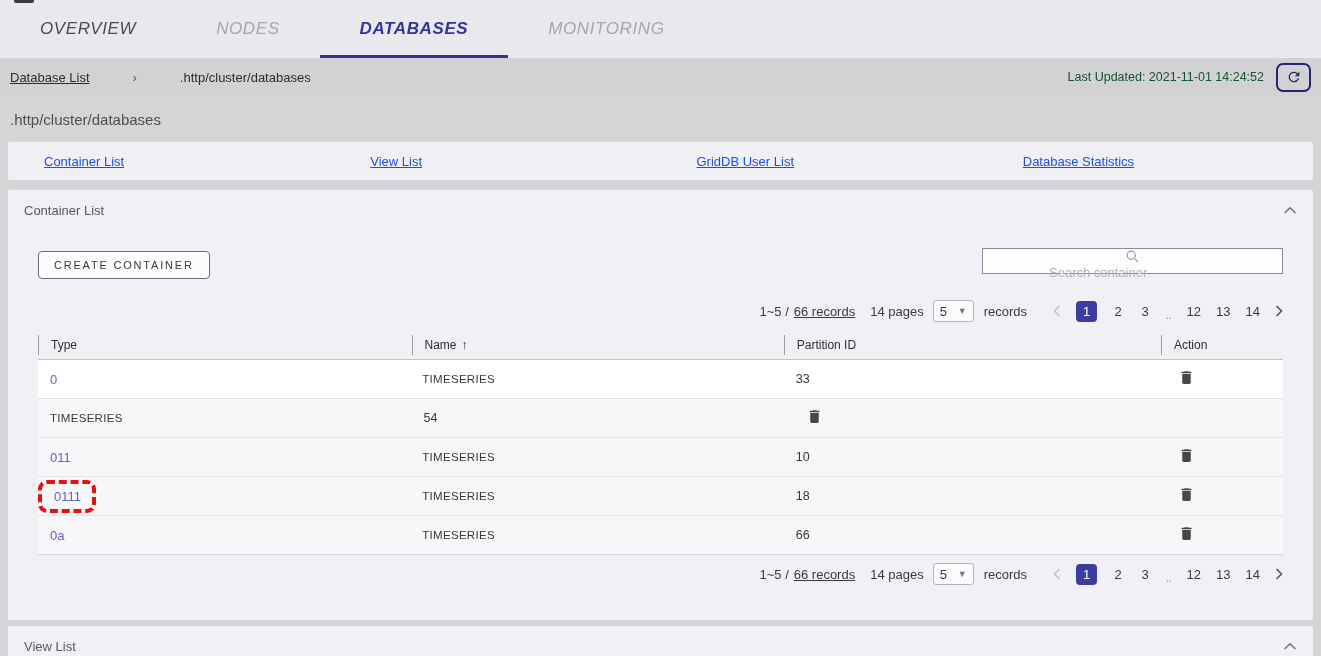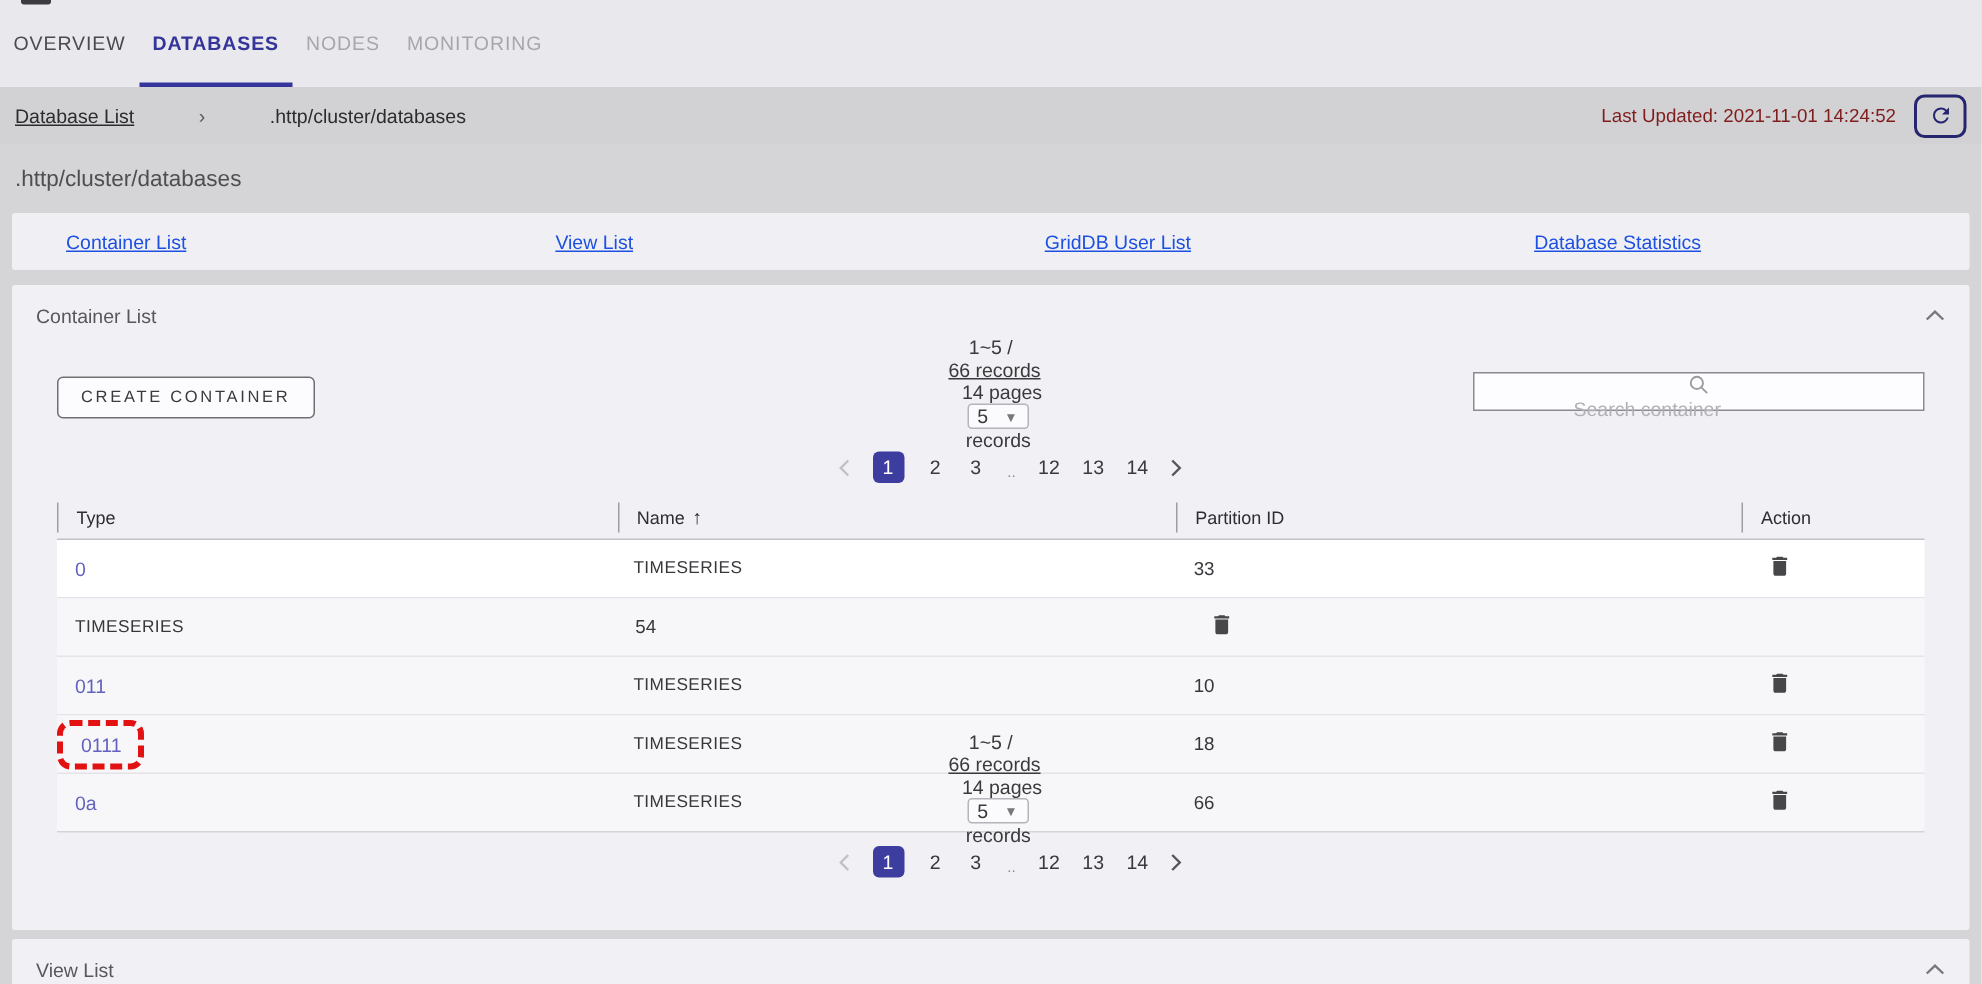--- a/index.html
+++ b/index.html
@@ -11,37 +11,37 @@
     -webkit-font-smoothing:antialiased;
   }
 
   
   .tabbar {
     height:58px; background:#e9e9ed; display:flex; align-items:stretch;
     position:relative;
   }
   .logo-sliver { position:absolute; top:0; left:14px; width:20px; height:3px; background:#3c3c40; border-radius:0 0 2px 2px; }
   .tab {
-    display:flex; align-items:center; padding:0 9px; margin-top:2px;
-    font-size:13px; letter-spacing:0.6px; color:#4b4b4f; cursor:pointer;
-    border-bottom:3px solid transparent; user-select:none;
+    display:flex; align-items:center; padding:0 40px; margin-top:2px;
+    font-size:17px; letter-spacing:0.6px; color:#4b4b4f; cursor:pointer;
+    border-bottom:3px solid transparent; user-select:none;font-style:italic;
   }
   .tab.active { color:#34349b; font-weight:bold; border-bottom-color:#34349b; }
   .tab.disabled { color:#a6a6ac; }
 
   
   .crumbbar {
     height:38px; background:#d2d2d4; display:flex; align-items:center; padding:0 10px;
   }
   .breadcrumb { font-size:13px; color:#2c2c2e; display:flex; align-items:center;gap:36px; }
   .crumb-link { color:#2c2c2e; text-decoration:underline; cursor:pointer; }
   .crumb-sep { margin:0 7px; color:#5a5a5e; font-size:13px; }
   .crumb-current { color:#2c2c2e; }
   .spacer { flex:1; }
-  .last-updated { font-size:12.5px; color:#7f1d1d; margin-right:12px; }
+  .last-updated { font-size:12.5px; color:#14532d; margin-right:12px; }
   .refresh-btn {
     width:35px; height:29px; border:2px solid #26266e; border-radius:7px;
     background:transparent; display:flex; align-items:center; justify-content:center;
     cursor:pointer; padding:0;
   }
 
   
   .title-row { height:46px; display:flex; align-items:center; padding:0 10px; }
   .page-title { font-size:15px; color:#4e4e52; }
 
@@ -77,21 +77,21 @@
   }
   .search-box input {
     border:none; outline:none; background:transparent; flex:1; margin-left:9px;
     font-size:13px; color:#333; font-family:inherit;
   }
   .search-box input::placeholder { color:#b0b0b6; }
 
   
   .pager-row {
     display:flex; justify-content:flex-end; align-items:center;
-    margin:21px 30px 0; height:22px; font-size:13px; color:#3a3a3c;flex-direction:column;
+    margin:21px 30px 0; height:22px; font-size:13px; color:#3a3a3c;
   }
   .pager-row.bottom { margin-top:8px; }
   .records-link { text-decoration:underline; margin-left:5px; cursor:pointer; color:#3a3a3c; }
   .pages-text { margin-left:15px; }
   .size-select {
     margin-left:9px; height:22px; min-width:41px; padding:0 6px;
     border:1px solid #b4b4ba; border-radius:3px; background:#fbfbfd;
     display:flex; align-items:center; justify-content:space-between; gap:8px;
     cursor:pointer; font-size:13px; color:#3a3a3c;
   }
@@ -132,22 +132,22 @@
     padding:5px 11px 5px 12px; margin:-9px 0 -9px -12px;text-align:right;
   }
 </style>
 </head>
 <body>
 
 <div class="tabbar">
   <div class="logo-sliver"></div>
 
 <div class="tab inactive">OVERVIEW</div>
+    <div class="tab disabled">NODES</div>
     <div class="tab active">DATABASES</div>
-    <div class="tab disabled">NODES</div>
     <div class="tab disabled">MONITORING</div>
   </div>
 
 <div class="crumbbar">
   <div class="breadcrumb">
     <span class="crumb-link">Database List</span>
     <span class="crumb-sep">›</span>
     <span class="crumb-current">.http/cluster/databases</span>
   </div>
   <div class="spacer"></div>

